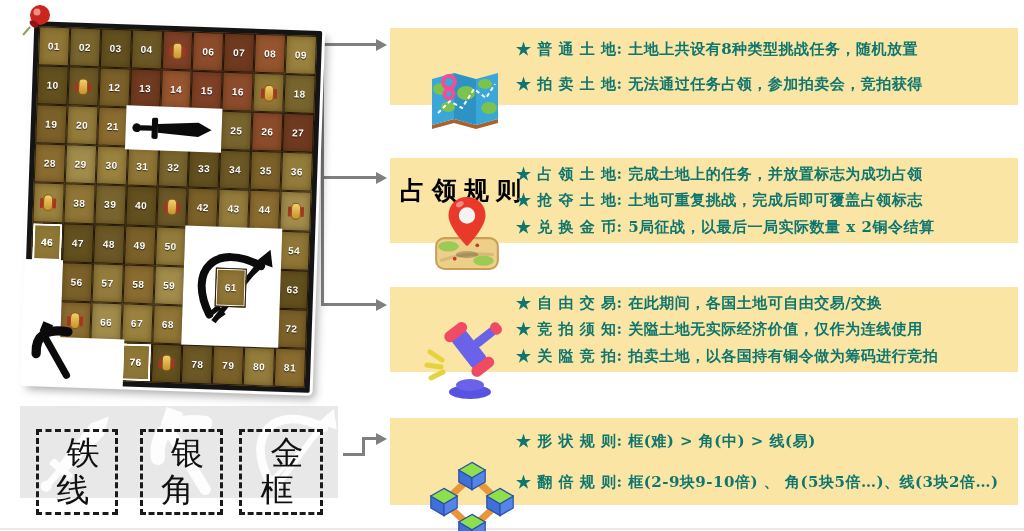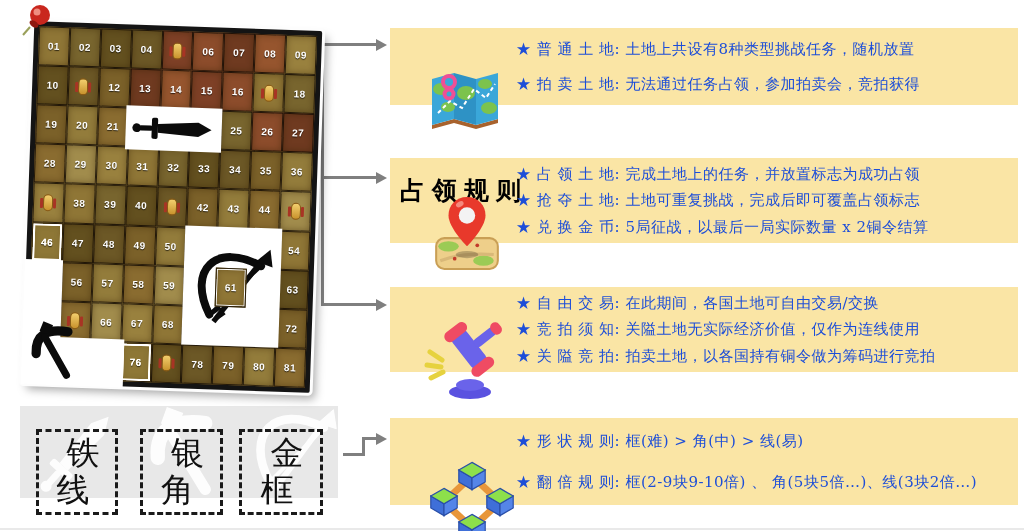--- a/index.html
+++ b/index.html
@@ -67,22 +67,22 @@
     position:absolute;left:10px;top:16px;color:#000;
     font-family:"DejaVu Serif",serif;font-weight:700;
     font-size:25px;letter-spacing:7px;white-space:nowrap;
   }
   .panel-icon{position:absolute;z-index:3;}
   .bullets{
     position:absolute;left:126px;right:10px;top:3px;bottom:3px;
     display:flex;flex-direction:column;justify-content:space-around;
   }
   .bullet-line{
-    font-family:"DejaVu Serif",serif;color:#1d4ed8;font-size:15px;
-    letter-spacing:.5px;white-space:nowrap;line-height:1.1;
+    font-family:"DejaVu Serif",serif;color:#0f766e;font-size:15px;
+    letter-spacing:.5px;white-space:nowrap;line-height:1.1;font-weight:bold;
   }
 
   
   .band{position:absolute;left:20px;top:406px;width:318px;height:92px;background:var(--band);z-index:1;}
   .ghost{position:absolute;z-index:2;opacity:.95;}
   .tile{
     position:absolute;top:429px;height:86px;border:3px dashed #1a1a1a;z-index:3;
     display:flex;flex-direction:column;align-items:center;justify-content:center;
     font-family:"DejaVu Serif",serif;font-size:33px;color:#111;line-height:1.12;
   }

